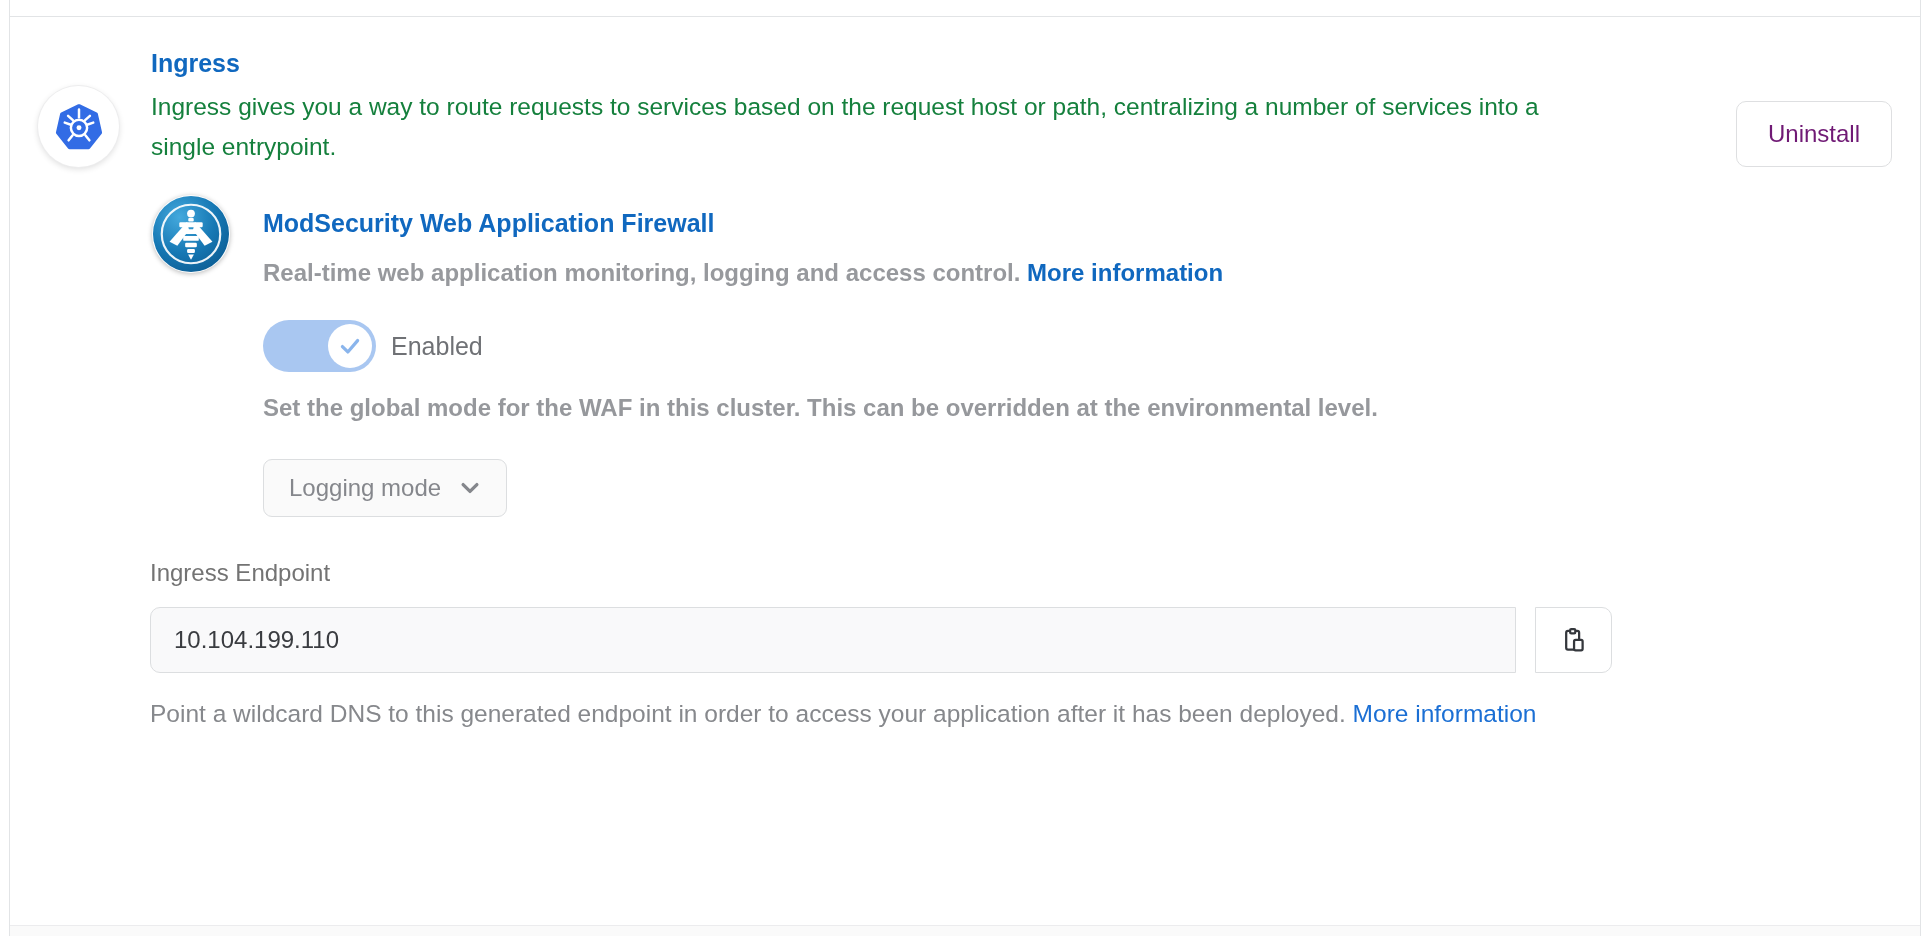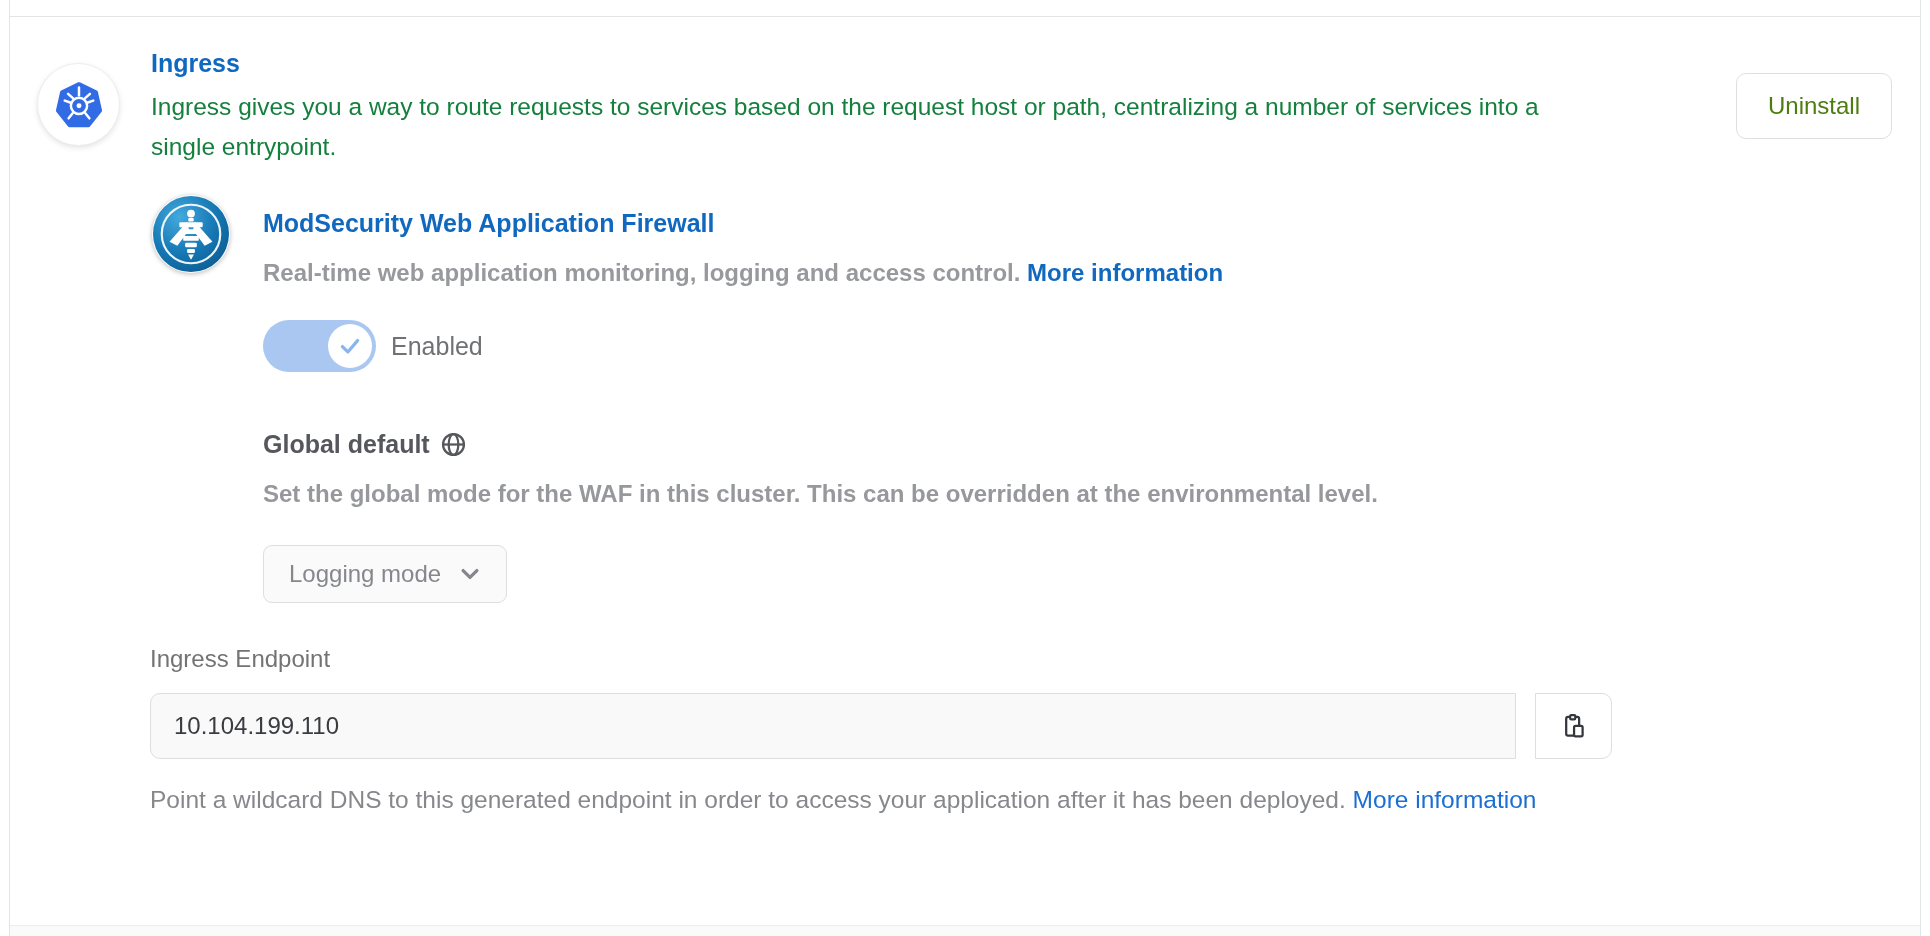--- a/index.html
+++ b/index.html
@@ -6,32 +6,32 @@
   html,body { width:1930px; height:936px; overflow:hidden; background:#ffffff;
               font-family:"Liberation Sans", sans-serif; }
 
   .panel { height:936px; margin:0 9px; border-left:1px solid #e2e4e6; border-right:1px solid #e2e4e6;
            display:flex; flex-direction:column; }
   .top-spacer { height:17px; border-bottom:1px solid #e2e4e6; flex:none; }
   .card-body { flex:1; padding:25px 28px 0 28px; min-height:0; }
   .footer-strip { flex:none; height:11px; background:#fafafa; border-top:1px solid #ececee; }
 
   
-  .app-row { display:flex; align-items:center; }
+  .app-row { display:flex; align-items:flex-end; }
   .badge { border-radius:50%; flex:none; display:flex; align-items:center; justify-content:center; }
   .k8s-badge { width:81px; height:81px; background:#fff;
                box-shadow:0 0 0 1px #ededee, 0 2px 6px rgba(0,0,0,0.14); }
   .app-main { flex:1; margin-left:32px; min-width:0; }
   .app-title { display:inline-block; margin-top:6px; font-size:25px; line-height:30px; font-weight:700;
                color:#1068bf; text-decoration:none; cursor:pointer; }
   .app-desc { margin-top:9px; max-width:1440px; font-size:24.5px; line-height:40px; color:#15803d; }
 
   .uninstall-btn { flex:none; margin-left:24px; margin-top:2px; height:66px; padding:16px 31px;
                    background:#fff; border:1px solid #dedfe1; border-radius:10px;
-                   font-family:inherit; font-size:24px; color:#4d7c0f; cursor:pointer; }
+                   font-family:inherit; font-size:24px; color:#701a75; cursor:pointer; }
 
   
   .sub-content { margin-left:114px; }
 
   .modsec-row { display:flex; margin-top:28px; }
   .modsec-badge { width:78px; height:78px; box-shadow:0 1px 5px rgba(0,0,0,0.28); }
   .modsec-main { margin-left:33px; min-width:0; }
   .modsec-title { display:inline-block; margin-top:13px; font-size:25px; line-height:30px; font-weight:700;
                   color:#1068bf; text-decoration:none; cursor:pointer; }
   .modsec-sub { margin-top:20px; font-size:24px; line-height:30px; font-weight:700; color:#97999d; }
@@ -144,30 +144,20 @@
             <div class="toggle">
               <div class="toggle-knob">
                 <svg width="26" height="26" viewBox="0 0 24 24">
                   <path d="M5 12.5 L10 17.5 L19 7" fill="none" stroke="#8ab5ec" stroke-width="3" stroke-linecap="round" stroke-linejoin="round"></path>
                 </svg>
               </div>
             </div>
             <span class="toggle-label">Enabled</span>
           </div>
 
-          <div class="global-row">
-            <span class="global-label">Global default</span>
-            <svg class="globe" width="27" height="27" viewBox="0 0 24 24">
-              <g fill="none" stroke="#55575c" stroke-width="2">
-                <circle cx="12" cy="12" r="9.3"></circle>
-                <ellipse cx="12" cy="12" rx="4.3" ry="9.3"></ellipse>
-                <line x1="2.7" y1="12" x2="21.3" y2="12"></line>
-              </g>
-            </svg>
-          </div>
 
           <div class="global-desc">Set the global mode for the WAF in this cluster. This can be overridden at the environmental level.</div>
 
           <button class="mode-btn">
             <span>Logging mode</span>
             <svg class="chev" width="22" height="22" viewBox="0 0 16 16">
               <path d="M3 5.5 L8 10.5 L13 5.5" fill="none" stroke="#85878c" stroke-width="2.4" stroke-linecap="round" stroke-linejoin="round"></path>
             </svg>
           </button>
         </div>

